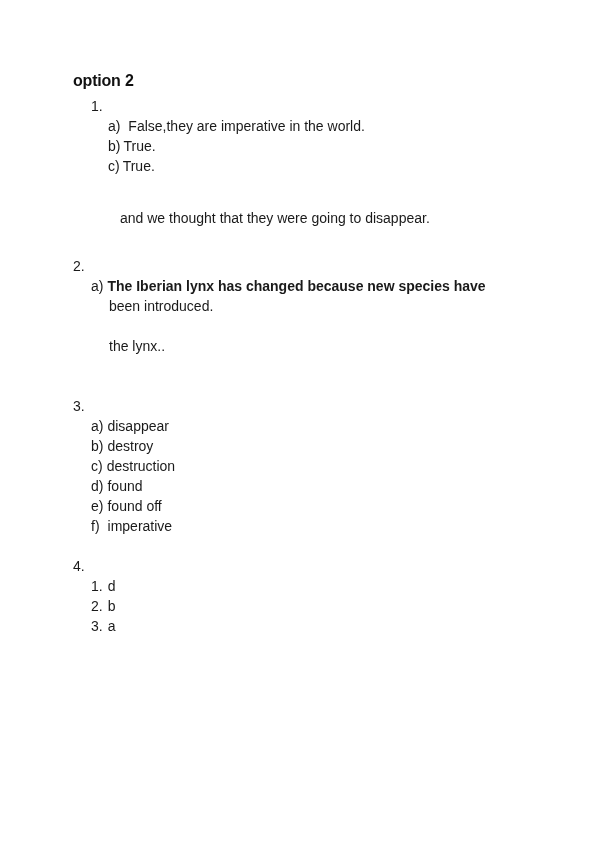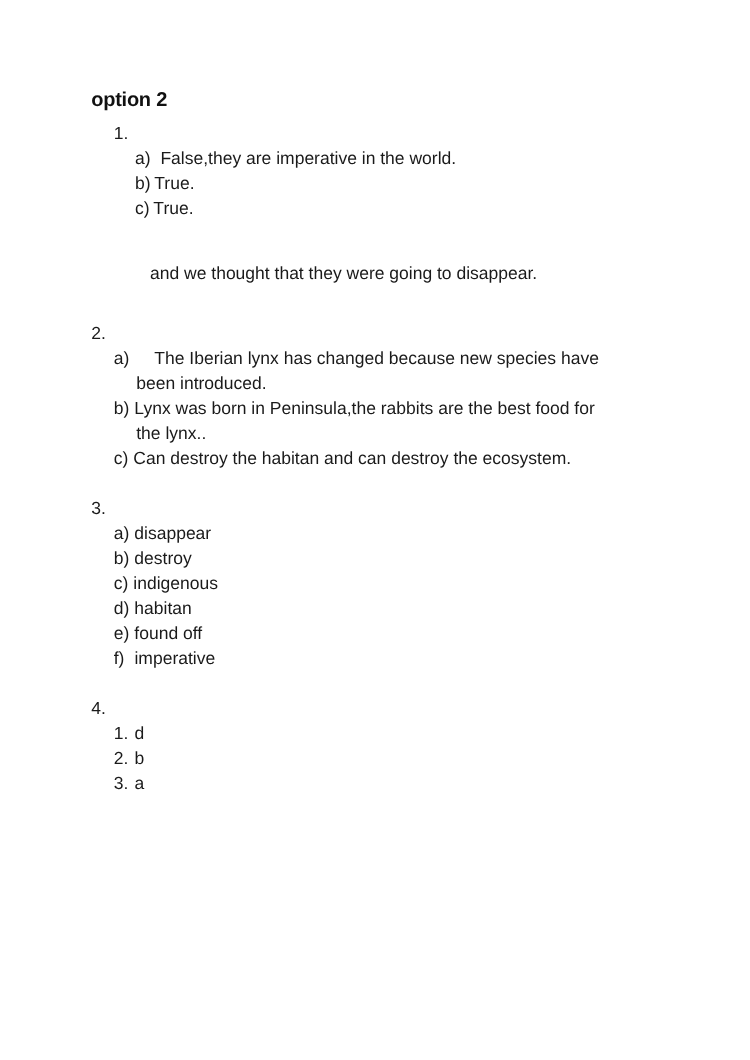--- a/index.html
+++ b/index.html
@@ -59,46 +59,40 @@
     <span class="marker">b)</span><span style="margin-left:3px;">True.</span>
   </div>
   <div class="line" style="left:108px; top:156px;">
     <span class="marker">c)</span><span style="margin-left:3px;">True.</span>
   </div>
   <div class="line" style="left:120px; top:196px;margin-top:12px;">and we thought that they were going to disappear.</div>
 
   <div class="line" style="left:73px; top:256px;">2.</div>
 
   <div class="line" style="left:91px; top:276px;">
-    <span class="marker">a)</span><span style="margin-left:20px;">The Iberian lynx has changed because new species have</span>
+    <span class="marker">a)</span><span style="margin-left:4px;font-weight:bold;">The Iberian lynx has changed because new species have</span>
   </div>
   <div class="line" style="left:109px; top:296px;">been introduced.</div>
 
-  <div class="line" style="left:91px; top:316px;">
-    <span class="marker">b)</span><span style="margin-left:4px;">Lynx was born in Peninsula,the rabbits are the best food for</span>
-  </div>
   <div class="line" style="left:109px; top:336px;">the lynx..</div>
 
-  <div class="line" style="left:91px; top:356px;">
-    <span class="marker">c)</span><span style="margin-left:4px;">Can destroy the habitan and can destroy the ecosystem.</span>
-  </div>
 
   <div class="line" style="left:73px; top:396px;">3.</div>
 
   <div class="line" style="left:91px; top:416px;">
     <span class="marker">a)</span><span style="margin-left:4px;">disappear</span>
   </div>
   <div class="line" style="left:91px; top:436px;">
     <span class="marker">b)</span><span style="margin-left:4px;">destroy</span>
   </div>
   <div class="line" style="left:91px; top:456px;">
-    <span class="marker">c)</span><span style="margin-left:4px;">indigenous</span>
+    <span class="marker">c)</span><span style="margin-left:4px;">destruction</span>
   </div>
   <div class="line" style="left:91px; top:476px;">
-    <span class="marker">d)</span><span style="margin-left:4px;">habitan</span>
+    <span class="marker">d)</span><span style="margin-left:4px;">found</span>
   </div>
   <div class="line" style="left:91px; top:496px;">
     <span class="marker">e)</span><span style="margin-left:4px;">found off</span>
   </div>
   <div class="line" style="left:91px; top:516px;">
     <span class="marker">f)</span><span style="margin-left:8px;">imperative</span>
   </div>
 
   <div class="line" style="left:73px; top:556px;">4.</div>
 

